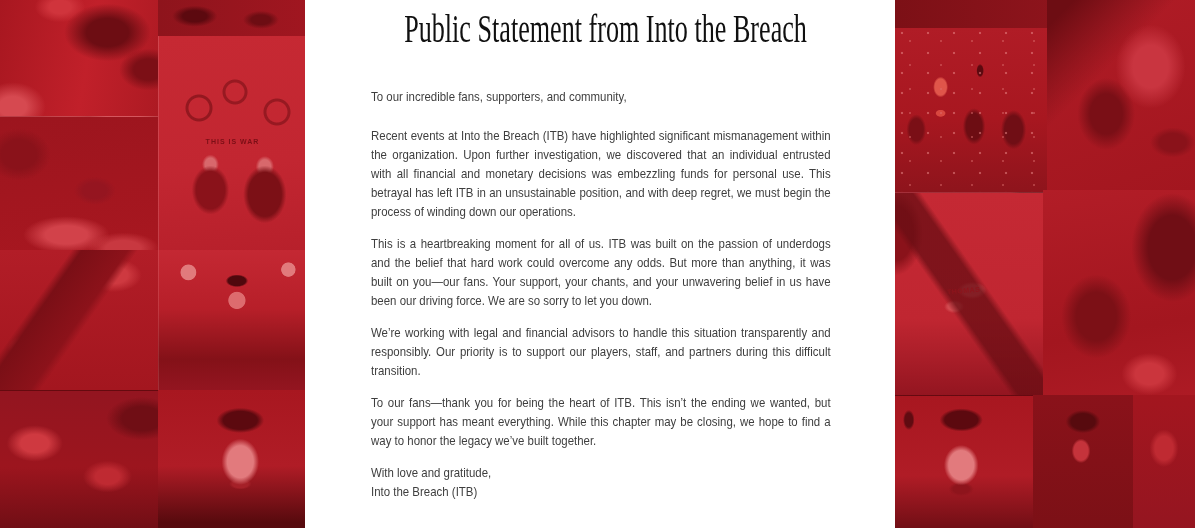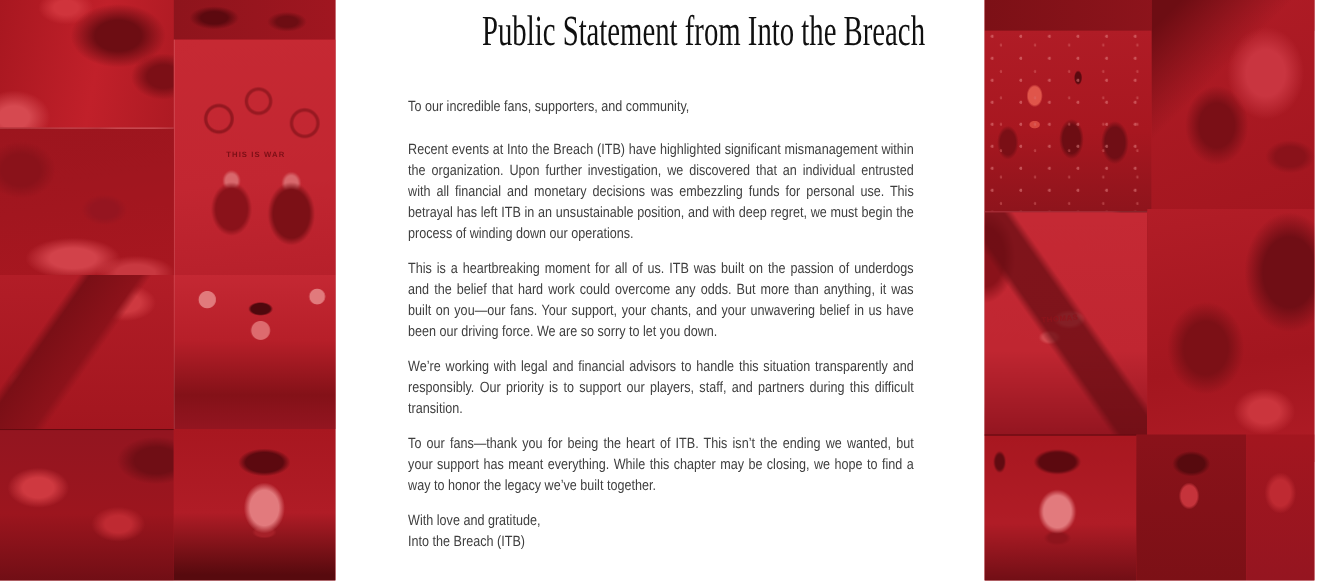--- a/index.html
+++ b/index.html
@@ -108,21 +108,21 @@
   .rt8{left:238px;top:395px;width:62px;height:133px;background:
     radial-gradient(ellipse 20px 26px at 50% 40%, #bf2a32 45%, rgba(191,42,50,0) 72%),
     linear-gradient(180deg,#a3161f,#951520);}
 
   .micro-text{position:absolute;color:#7c0f16;font-weight:bold;letter-spacing:1px;
     font-size:7px;line-height:8px;white-space:nowrap;}
   #poster-text{left:0;right:0;top:102px;text-align:center;}
   #jersey-text{left:52px;top:94px;transform:rotate(-5deg);letter-spacing:.5px;color:#8e141c;}
 
   
-  #title-row{position:absolute;left:305px;width:670px;top:6px;text-align:center;}
+  #title-row{position:absolute;left:305px;width:670px;top:6px;text-align:left;}
   #page-title{display:inline-block;font-family:"Liberation Serif","DejaVu Serif",serif;
     font-size:39px;line-height:46px;font-weight:normal;color:#101010;
     transform:scaleX(.67);transform-origin:center top;white-space:nowrap;letter-spacing:0;}
   #statement{position:absolute;left:371px;top:87px;width:542px;
     transform:scaleX(.848);transform-origin:0 0;
     font-size:13.5px;line-height:19px;color:#3e3e3e;}
   #statement p{margin:0 0 13px;text-align:justify;}
   #statement .salutation{margin:0 0 20px;text-align:left;}
   .closing-block{margin-top:4px;}
   .closing-block div{line-height:19px;}

